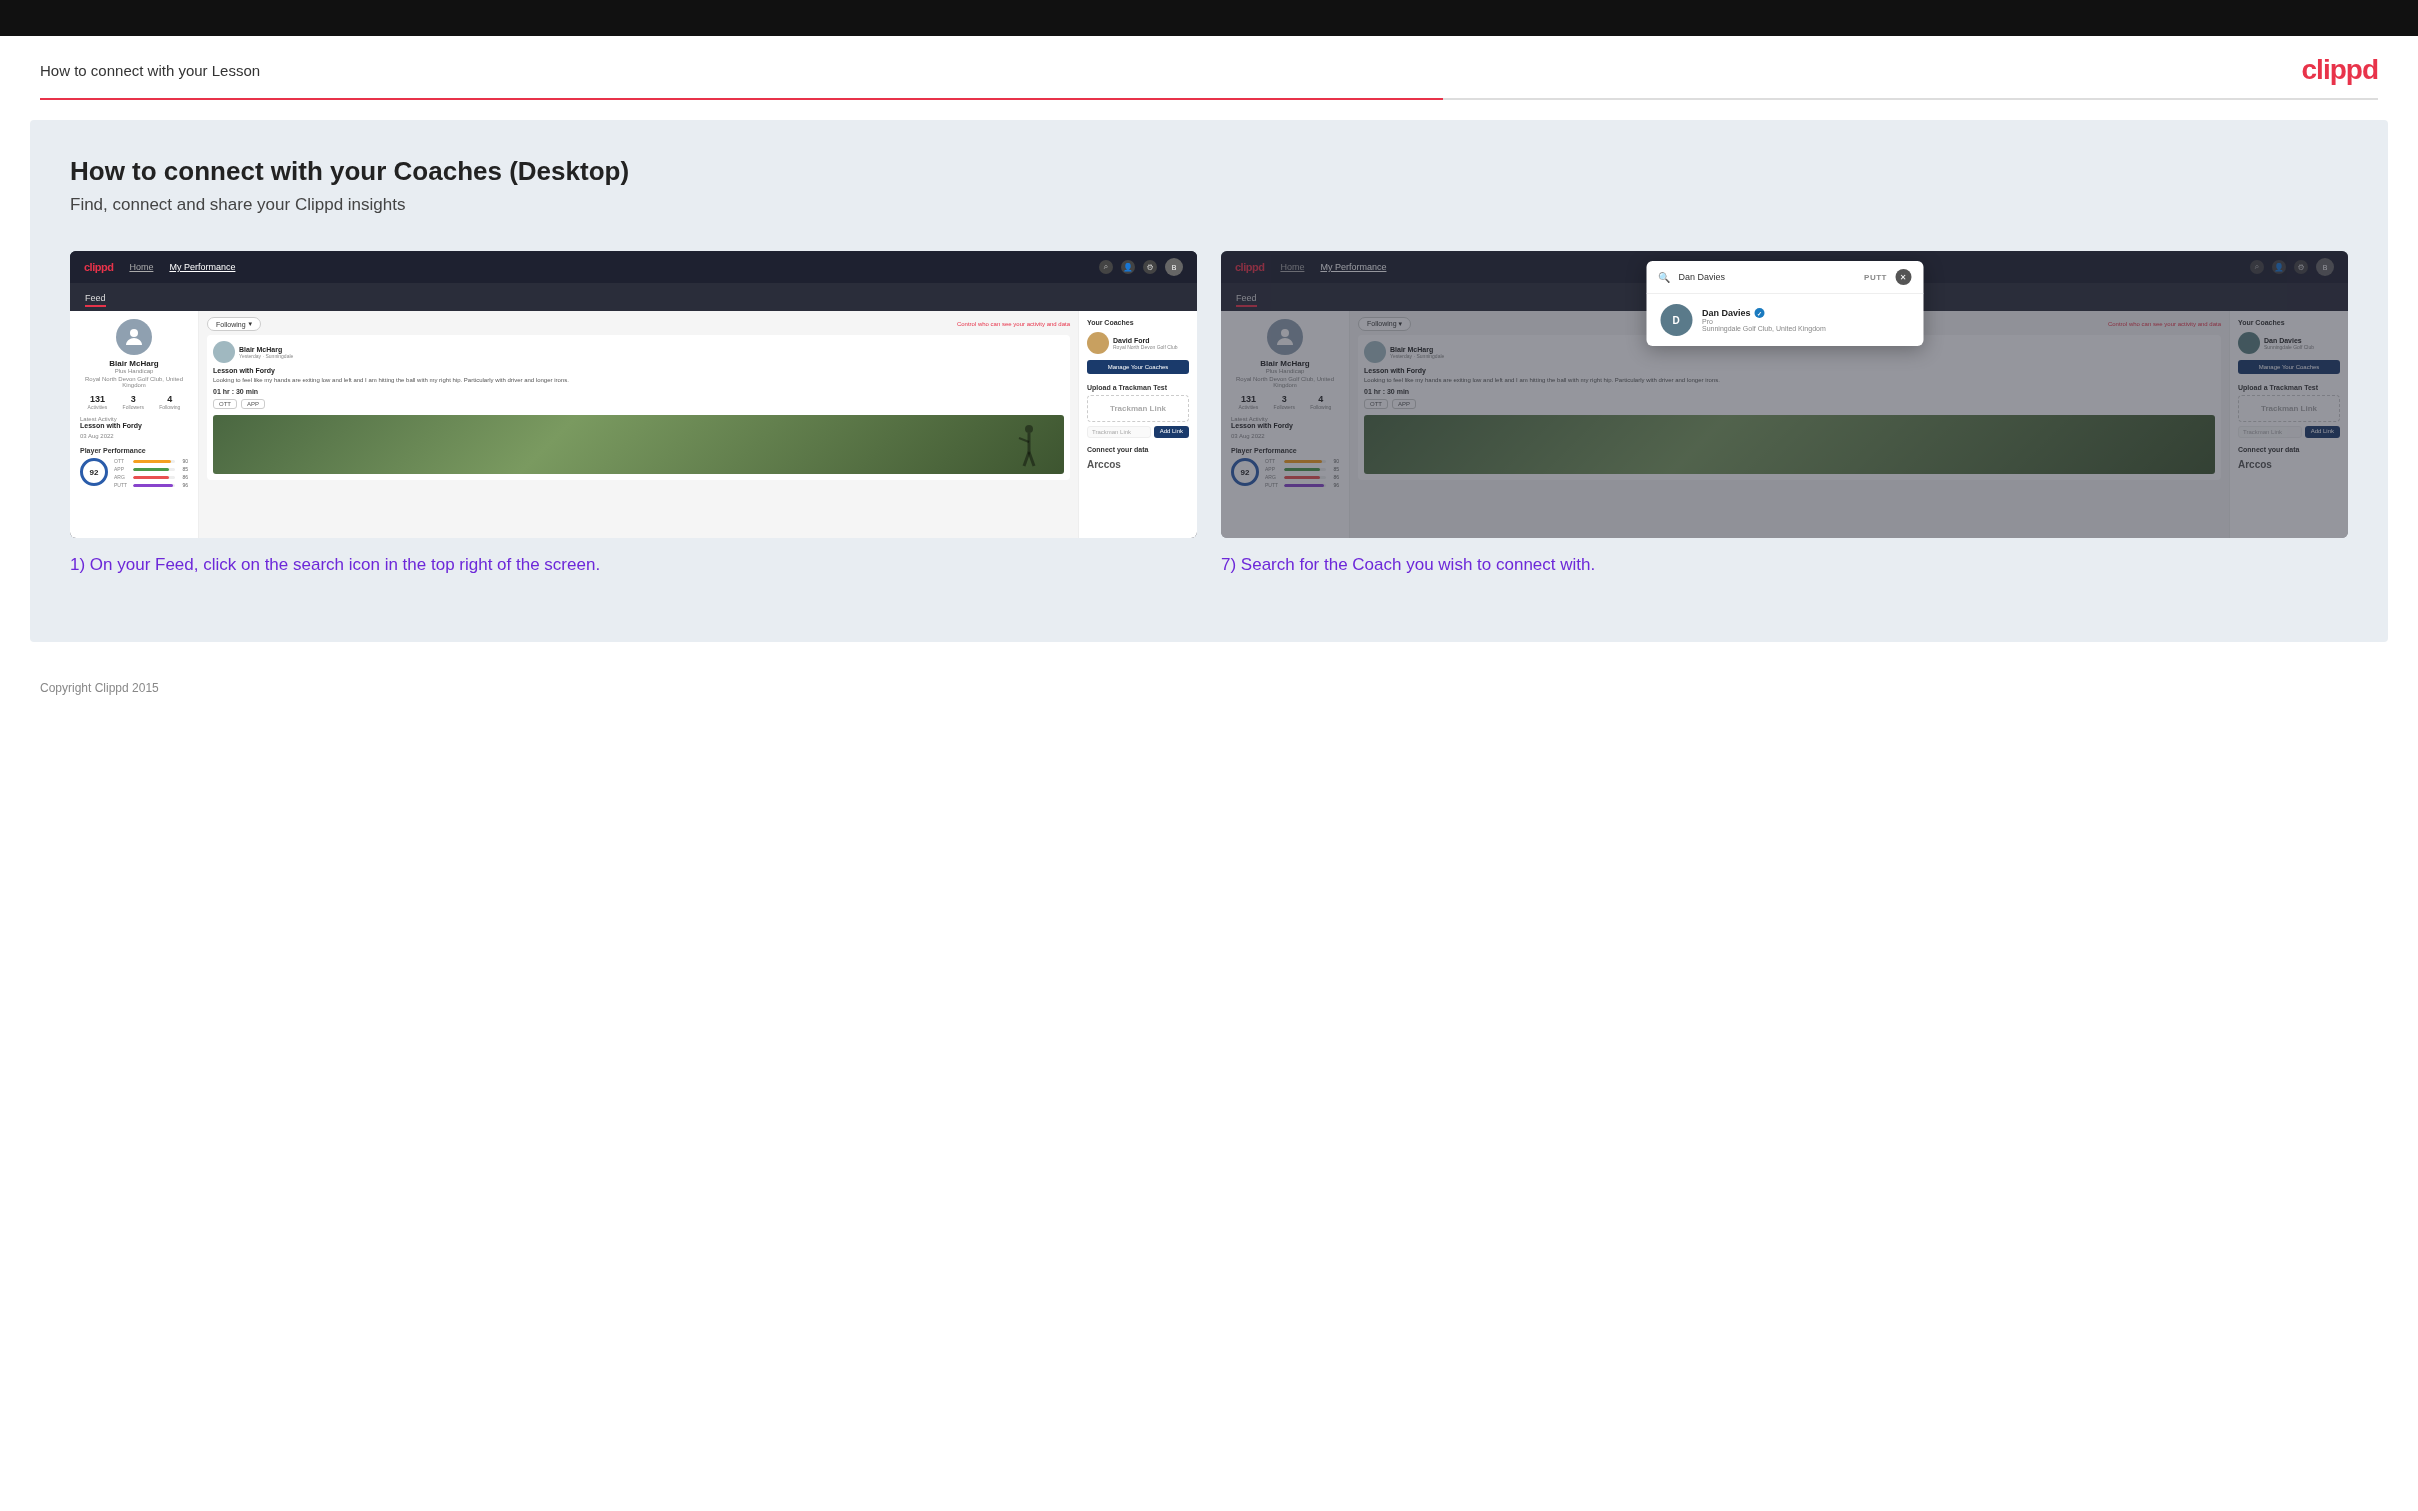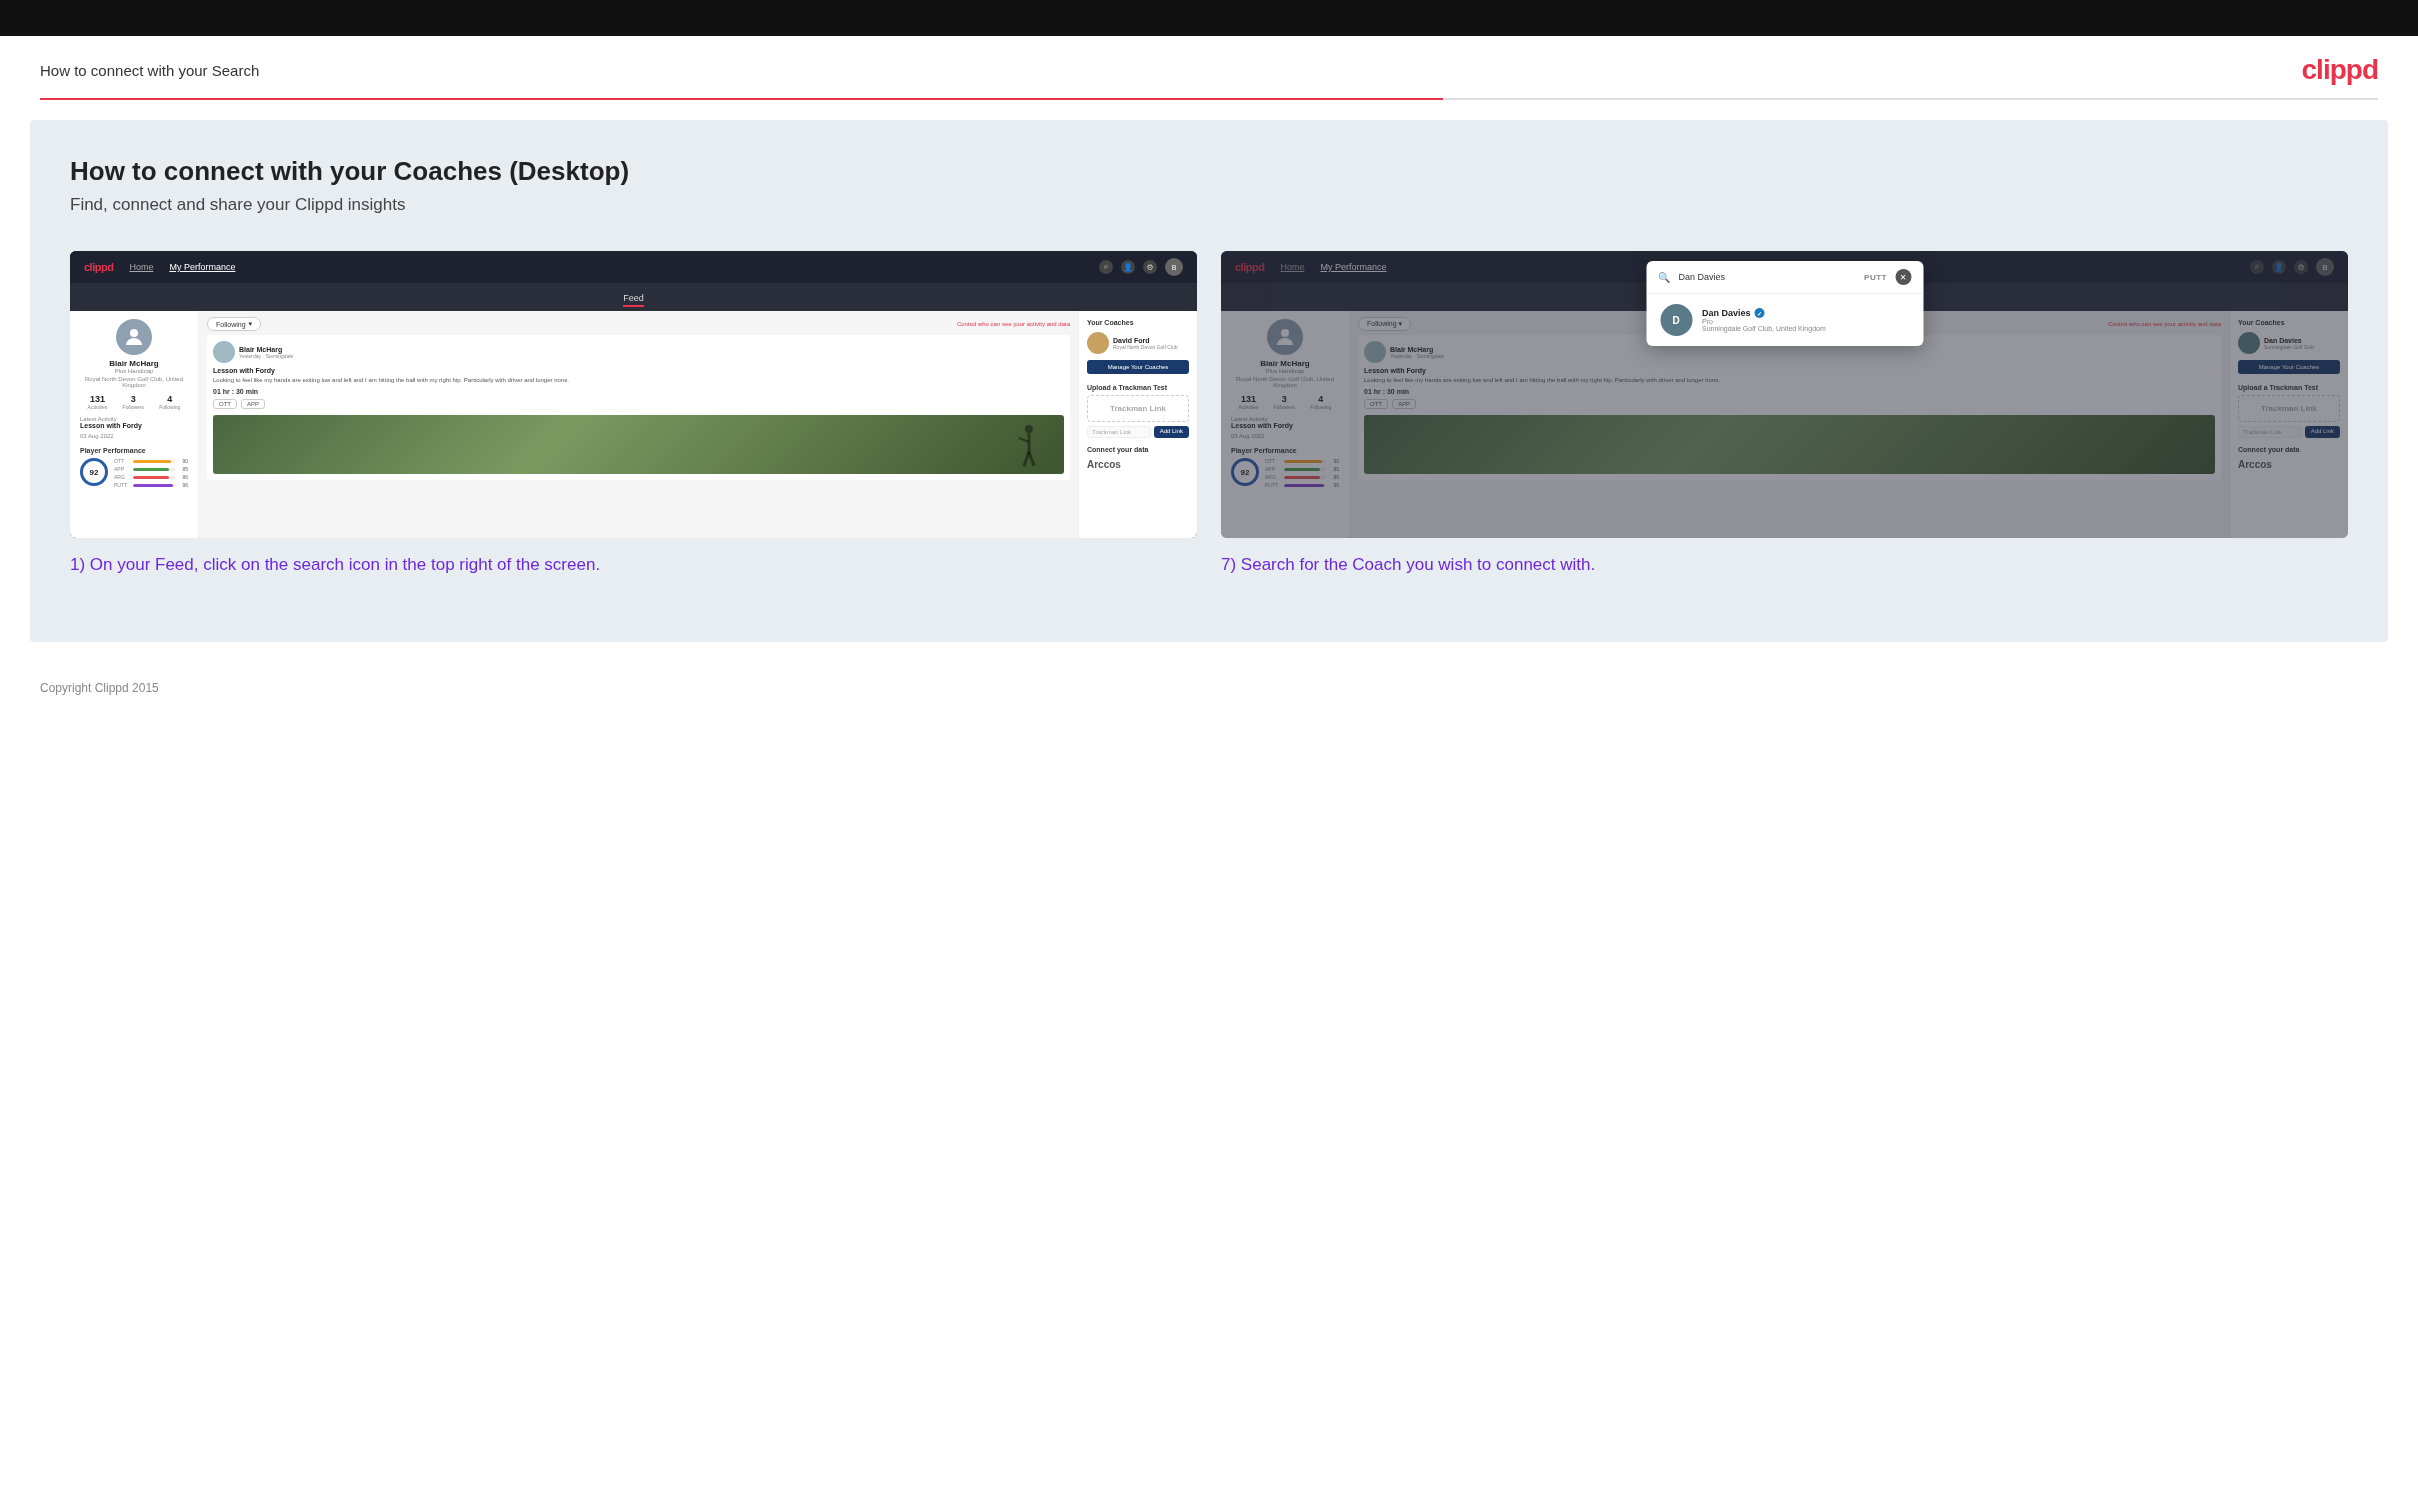--- a/index.html
+++ b/index.html
@@ -128,21 +128,20 @@
       background: #666;
       display: flex; align-items: center; justify-content: center;
       color: #fff;
       font-size: 7px;
     }
 
     
     .feed-tab-bar {
       padding: 4px 15px;
       background: #2a2d3a;
-      text-align: center;
     }
     .feed-tab {
       display: inline-block;
       color: #ddd;
       font-size: 9px;
       border-bottom: 2px solid #e8334a;
       padding-bottom: 2px;
     }
 
     
@@ -572,21 +571,21 @@
     .ss-dimmed {
       opacity: 0.5;
     }
   </style>
 </head>
 <body>
 
 <div class="top-bar"></div>
 
 <div class="header">
-  <span class="header-title">How to connect with your Search</span>
+  <span class="header-title">How to connect with your Lesson</span>
   <span class="logo">clippd</span>
 </div>
 
 <div class="divider"></div>
 
 <div class="main-content">
   <h1 class="page-heading">How to connect with your Coaches (Desktop)</h1>
   <p class="page-subheading">Find, connect and share your Clippd insights</p>
 
   <div class="panels-row">

